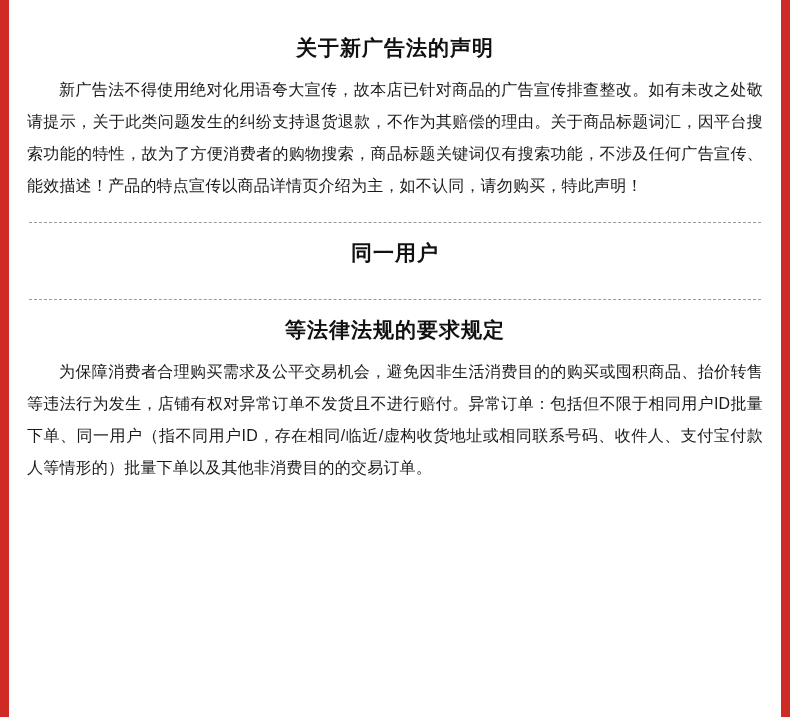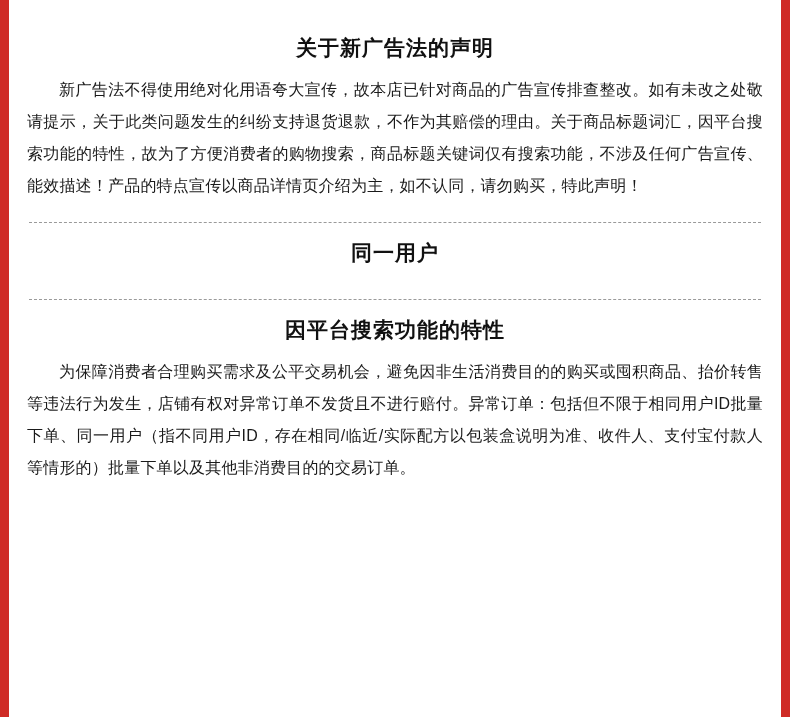--- a/index.html
+++ b/index.html
@@ -89,18 +89,18 @@
 
     <hr class="divider">
 
     <div class="section">
       <h2 class="section-title">同一用户</h2>
     </div>
 
     <hr class="divider">
 
     <div class="section">
-      <h2 class="section-title">因平台搜索功能的特性</h2>
-      <p class="section-body">为保障消费者合理购买需求及公平交易机会，避免因非生活消费目的的购买或囤积商品、抬价转售等违法行为发生，店铺有权对异常订单不发货且不进行赔付。异常订单：包括但不限于相同用户ID批量下单、同一用户（指不同用户ID，存在相同/临近/实际配方以包装盒说明为准、收件人、支付宝付款人等情形的）批量下单以及其他非消费目的的交易订单。</p>
+      <h2 class="section-title">等法律法规的要求规定</h2>
+      <p class="section-body">为保障消费者合理购买需求及公平交易机会，避免因非生活消费目的的购买或囤积商品、抬价转售等违法行为发生，店铺有权对异常订单不发货且不进行赔付。异常订单：包括但不限于相同用户ID批量下单、同一用户（指不同用户ID，存在相同/临近/虚构收货地址或相同联系号码、收件人、支付宝付款人等情形的）批量下单以及其他非消费目的的交易订单。</p>
     </div>
 
   </div>
 </div>
 
 </body></html>

